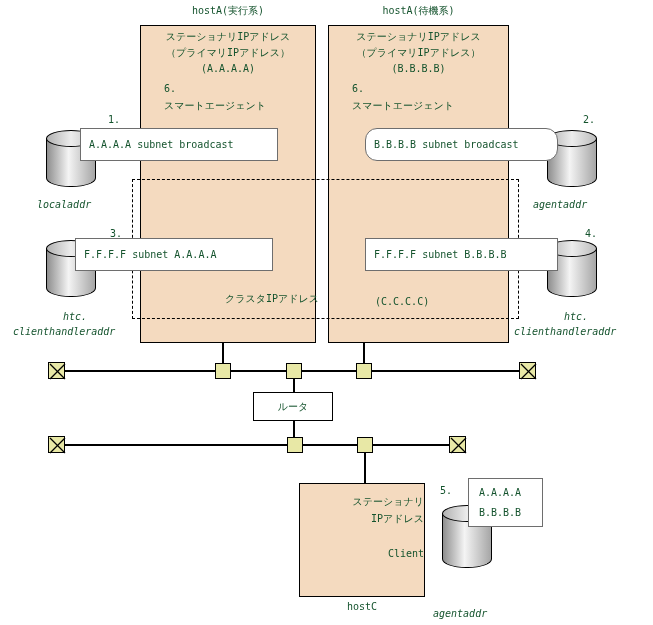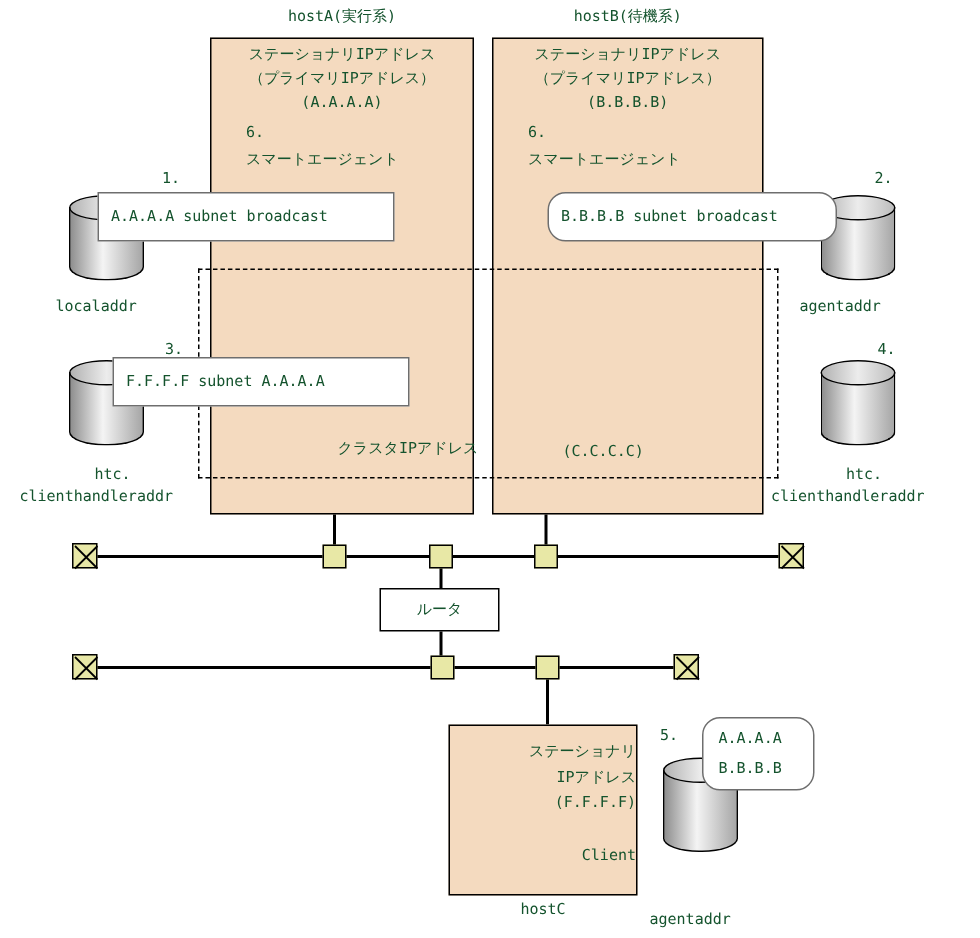--- a/index.html
+++ b/index.html
@@ -17,36 +17,36 @@
   .host-title{position:absolute;text-align:center;white-space:nowrap;z-index:1;}
   .dashed-rect{
     position:absolute;border:1px dashed #000;box-sizing:border-box;
     background:transparent;z-index:2;
   }
   .white-box{
     position:absolute;background:#fff;border:1px solid #6e6e6e;
     box-sizing:border-box;z-index:5;white-space:nowrap;
   }
   .white-box.single{line-height:31px;padding-left:8px;}
-  .white-box.double{line-height:20px;padding:4px 0 0 10px;border-radius:12px;}
+  .white-box.double{line-height:20px;padding:4px 0 0 10px;}
   .num-label{position:absolute;z-index:6;white-space:nowrap;}
   .cyl{position:absolute;width:52px;z-index:4;}
   .cyl-top{
     position:absolute;top:0;left:0;width:48px;height:15px;
     background:linear-gradient(90deg,#b2b2b2,#ececec 50%,#bdbdbd);
     border:1px solid #000;border-radius:50%;z-index:2;
   }
   .cyl-body{
     position:absolute;top:8px;left:0;width:48px;height:48px;
     background:linear-gradient(90deg,#8e8e8e 0%,#f4f4f4 45%,#a6a6a6 100%);
     border:1px solid #000;border-top:none;
     border-radius:0 0 24px 24px / 0 0 9px 9px;z-index:1;
   }
   .cyl.tall .cyl-body{height:54px;}
-  .cyl-label{position:absolute;white-space:nowrap;z-index:4;}
+  .cyl-label{position:absolute;white-space:nowrap;z-index:4;font-style:italic;}
   .hline{position:absolute;height:2px;background:#000;z-index:1;}
   .vline{position:absolute;width:2px;background:#000;z-index:1;}
   .tap{
     position:absolute;width:16px;height:16px;background:var(--tap-fill,#e8e8a6);
     border:1px solid #000;box-sizing:border-box;z-index:3;
   }
   .xterm{
     position:absolute;width:17px;height:17px;background:var(--tap-fill,#e8e8a6);
     border:1px solid #000;box-sizing:border-box;z-index:3;
   }
@@ -62,21 +62,21 @@
   }
   .client-line{margin-top:18px;}
   .cluster-text{position:absolute;white-space:nowrap;z-index:3;margin-left:44px;}
 </style>
 </head>
 <body>
 
 <div id="diagram">
 
   <div class="host-title" style="left:140px;top:4px;width:176px;">hostA(実行系)</div>
-  <div class="host-title" style="left:328px;top:4px;width:181px;">hostB(待機系)</div>
+  <div class="host-title" style="left:328px;top:4px;width:181px;">hostA(待機系)</div>
 
   <div class="host-box" style="left:140px;top:25px;width:176px;height:318px;">
     <div class="host-head">
       <div>ステーショナリIPアドレス</div>
       <div>（プライマリIPアドレス）</div>
       <div>(A.A.A.A)</div>
     </div>
     <div class="abs" style="left:23px;top:57px;">6.</div>
     <div class="abs" style="left:23px;top:73px;">スマートエージェント</div>
   </div>
@@ -124,23 +124,24 @@
   <div class="num-label" style="left:440px;top:485px;">5.</div>
 
   <div class="cyl-label" style="left:37px;top:199px;">localaddr</div>
   <div class="cyl-label" style="left:533px;top:199px;">agentaddr</div>
   <div class="cyl-label" style="left:63px;top:311px;">htc.</div>
   <div class="cyl-label" style="left:13px;top:326px;">clienthandleraddr</div>
   <div class="cyl-label" style="left:564px;top:311px;">htc.</div>
   <div class="cyl-label" style="left:514px;top:326px;">clienthandleraddr</div>
   <div class="cyl-label" style="left:433px;top:608px;">agentaddr</div>
 
-  <div class="white-box single" style="left:65px;top:128px;width:198px;height:33px;">A.A.A.A subnet broadcast</div>
+  <div class="white-box single" style="left:80px;top:128px;width:198px;height:33px;">A.A.A.A subnet broadcast</div>
   <div class="white-box single" style="left:365px;top:128px;width:193px;height:33px;border-radius:12px;">B.B.B.B subnet broadcast</div>
   <div class="white-box single" style="left:75px;top:238px;width:198px;height:33px;">F.F.F.F subnet A.A.A.A</div>
+  <div class="white-box single" style="left:365px;top:238px;width:193px;height:33px;">F.F.F.F subnet B.B.B.B</div>
   <div class="white-box double" style="left:468px;top:478px;width:75px;height:49px;">
     <div>A.A.A.A</div>
     <div>B.B.B.B</div>
   </div>
 
   <div class="vline" style="left:222px;top:343px;height:21px;"></div>
   <div class="vline" style="left:363px;top:343px;height:21px;"></div>
   <div class="vline" style="left:293px;top:378px;height:15px;"></div>
   <div class="vline" style="left:293px;top:420px;height:18px;"></div>
   <div class="vline" style="left:364px;top:452px;height:31px;"></div>
@@ -176,18 +177,17 @@
         <line x1="1" y1="1" x2="16" y2="16" stroke="#000" stroke-width="1.2"></line>
         <line x1="16" y1="1" x2="1" y2="16" stroke="#000" stroke-width="1.2"></line>
       </svg>
   </div>
   <div class="tap" style="left:287px;top:437px;"></div>
   <div class="tap" style="left:357px;top:437px;"></div>
 
   <div class="hostc-box" style="left:299px;top:483px;width:126px;height:114px;text-align:right;">
     <div>ステーショナリ</div>
     <div>IPアドレス</div>
-    <div>(F.F.F.F)</div>
     <div class="client-line">Client</div>
   </div>
   <div class="host-title" style="left:299px;top:601px;width:126px;">hostC</div>
 
 </div>
 
 </body></html>

